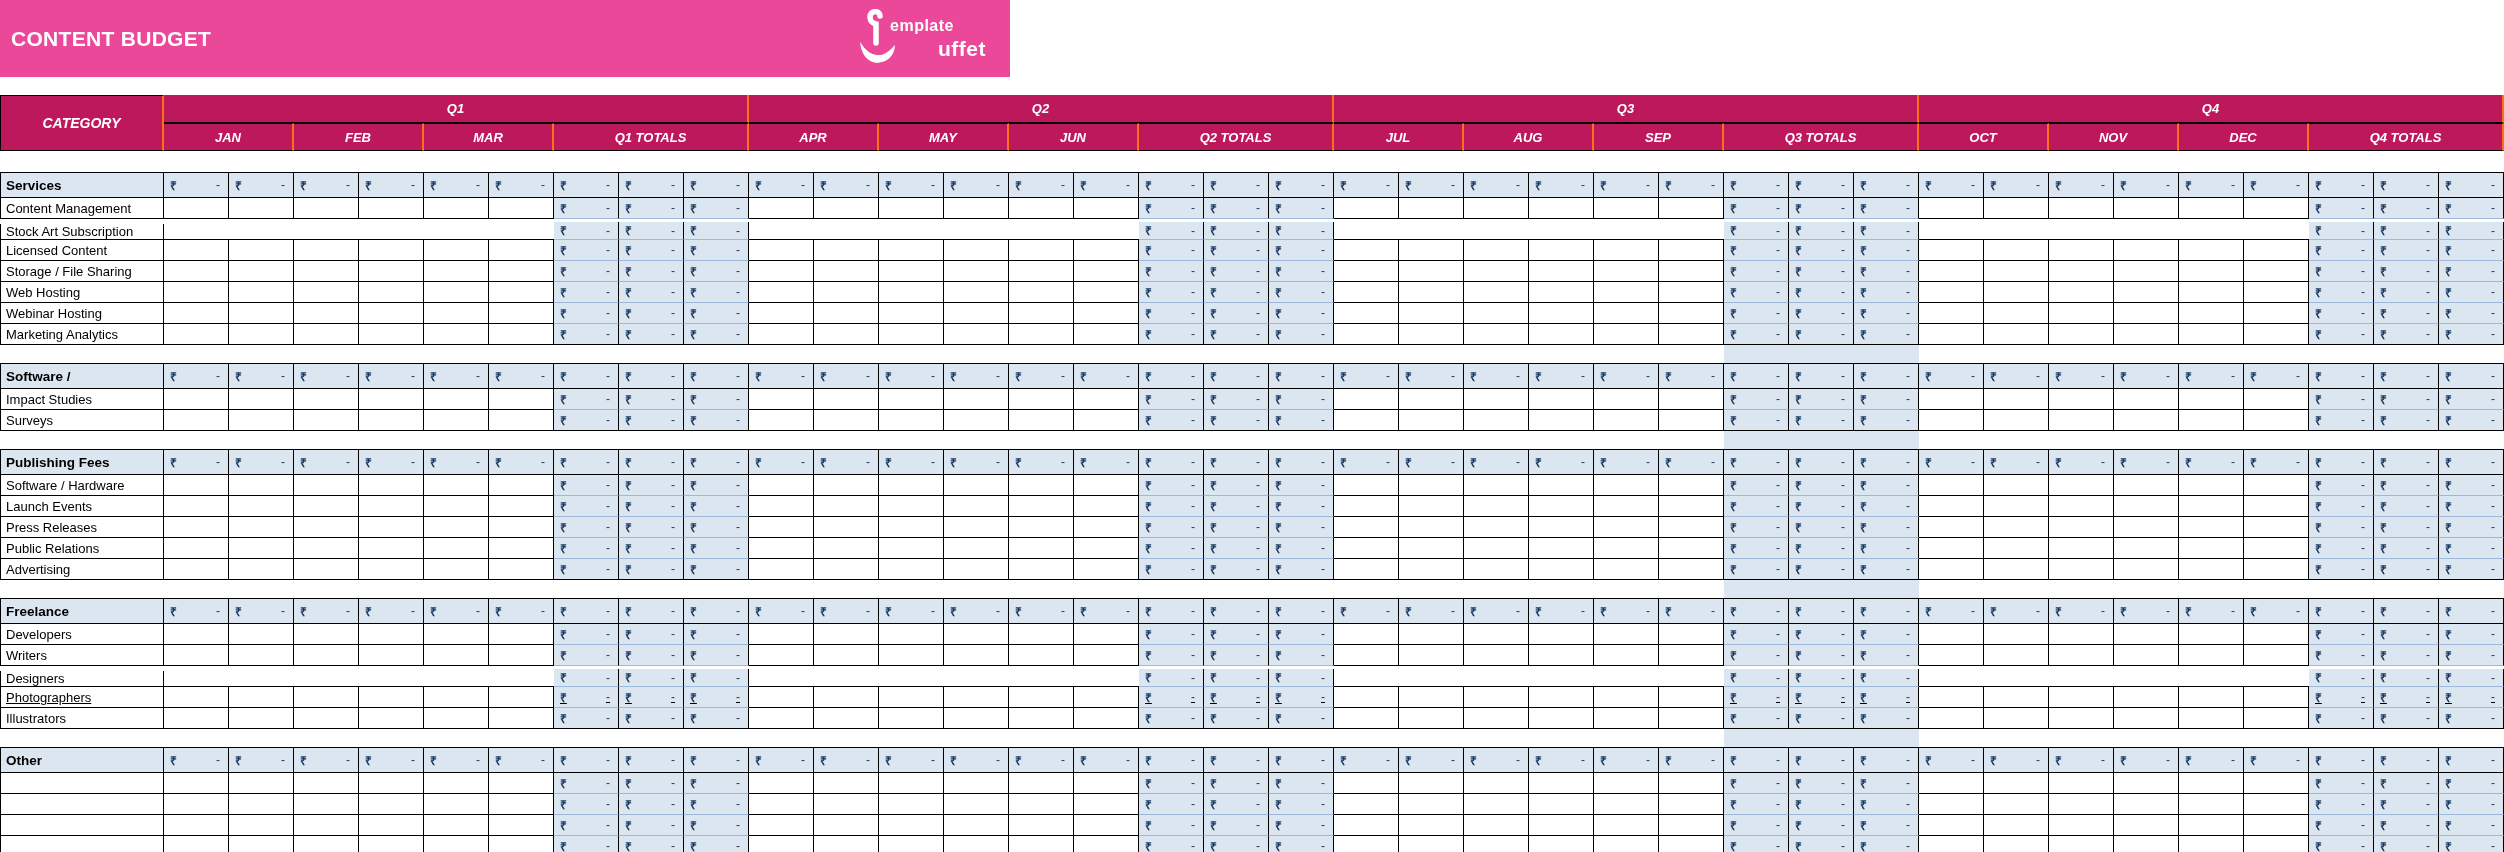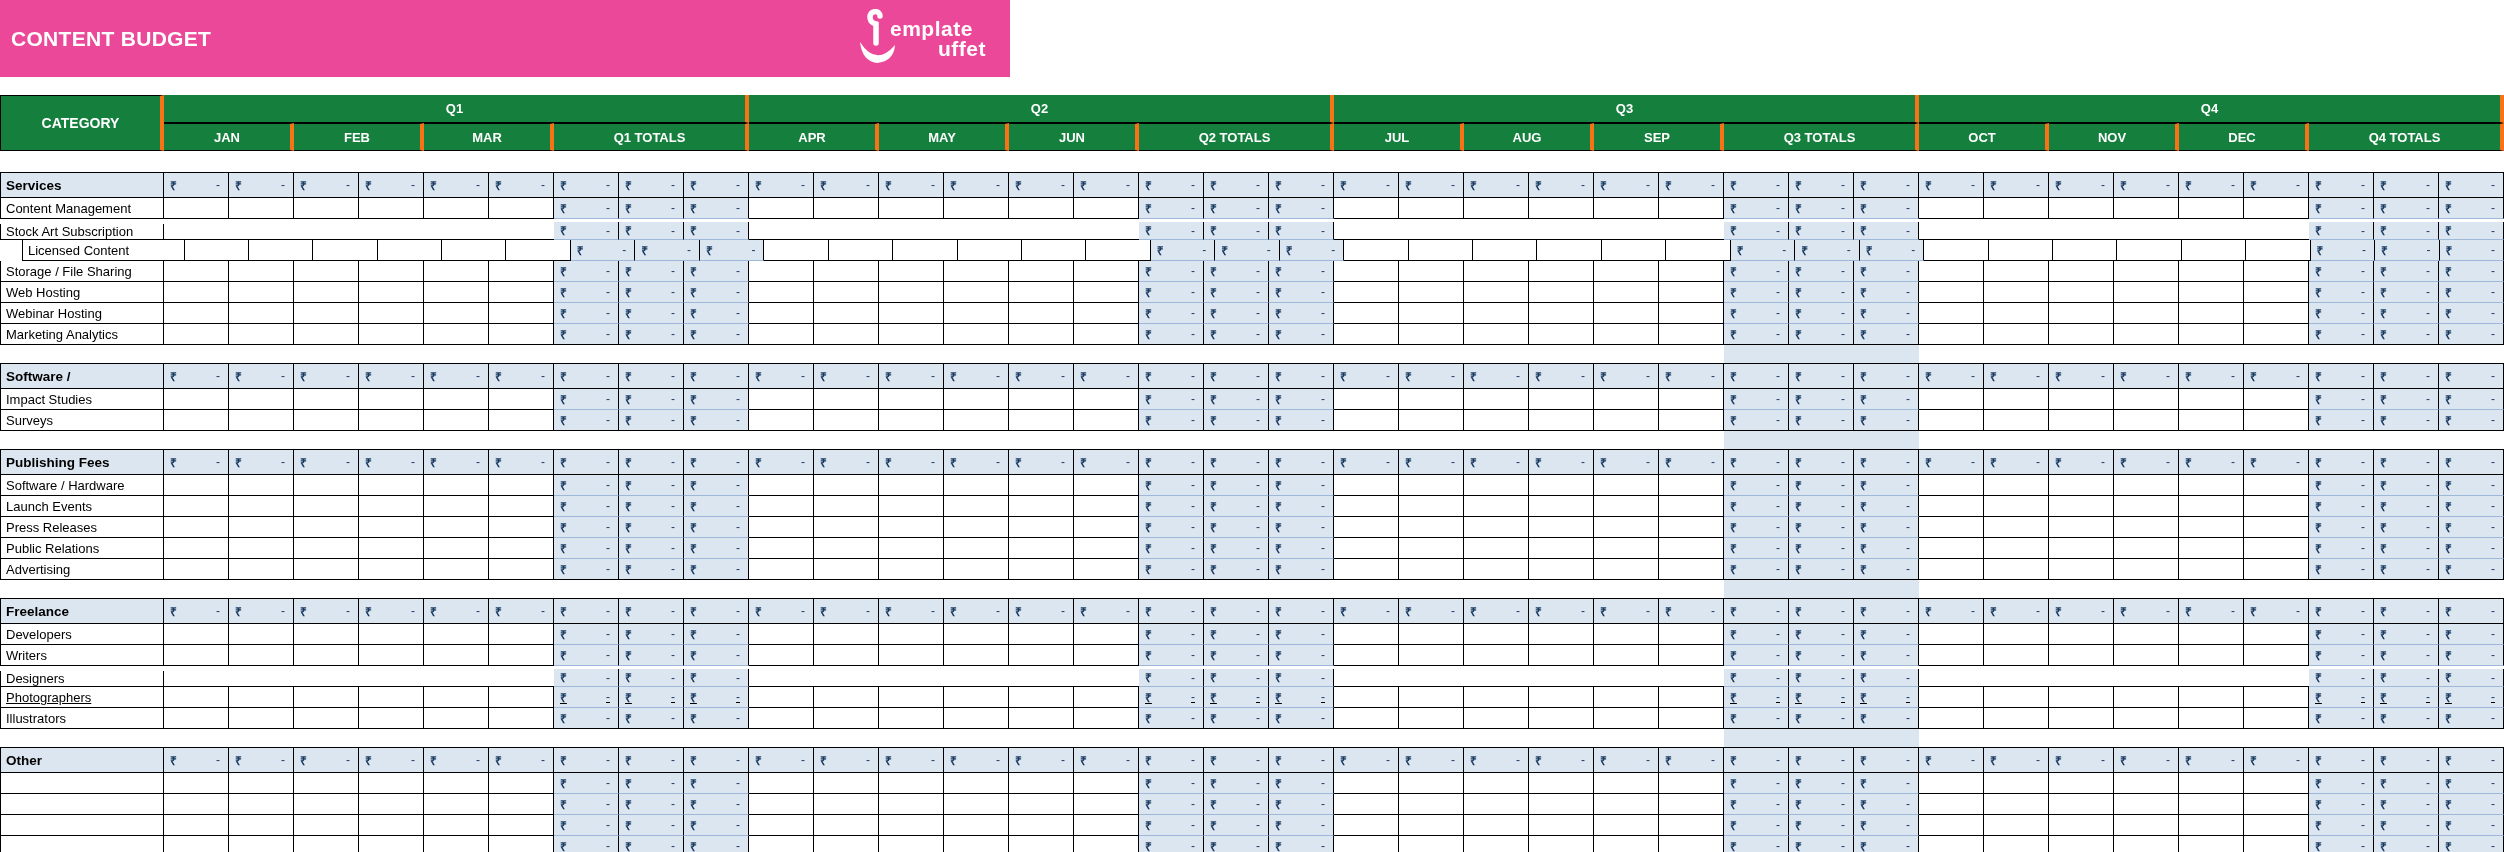--- a/index.html
+++ b/index.html
@@ -9,30 +9,30 @@
     background:#ffffff; font-family:"Liberation Sans", sans-serif;
   }
   
   .banner { position:absolute; left:0; top:0; width:1010px; height:77px; background:#ec4899; }
   .banner-title {
     position:absolute; left:11px; top:50%; transform:translateY(-50%);
     color:#fff; font-weight:bold; font-size:21px; letter-spacing:.3px;
   }
   .logo { position:absolute; right:10px; top:7px; width:150px; height:63px; color:#fff; }
   .logo svg { position:absolute; left:0; top:2px; }
-  .logo-line1 { position:absolute; left:40px; top:10px; font-size:21px; font-weight:bold; letter-spacing:.5px; }
+  .logo-line1 { position:absolute; left:40px; top:10px; font-size:16px; font-weight:bold; letter-spacing:.5px; }
   .logo-line2 { position:absolute; left:52px; top:30px; font-size:21px; font-weight:bold; letter-spacing:.5px;margin-left:36px; }
   
   .grid { position:absolute; left:0; top:95px; width:2504px; }
   .frow { display:flex; }
   .hcol { display:flex; flex-direction:column; width:2340px; }
   .hcell {
-    background:#15803d; color:#fff; font-weight:bold; font-size:13px;
+    background:#be185d; color:#fff; font-weight:bold; font-size:13px;
     display:flex; align-items:center; justify-content:center;
-    border-right:4px solid #f97316; border-bottom:1px solid #000; border-top:1px solid #000;
+    border-right:2px solid #f97316; border-bottom:1px solid #000; border-top:1px solid #000;font-style:italic;
   }
   .hcat { width:164px; height:56px; border-left:1px solid #000; font-size:14px; }
   .qbar { width:585px; height:28px; border-top:none; }
   .mhead { width:130px; height:28px; }
   .thead { width:195px; height:28px; }
   .drow { display:flex; position:relative; }
   .c {
     border-right:1px solid #000; border-bottom:1px solid #000;
     display:flex; align-items:center; background:#fff;
   }
@@ -385,21 +385,21 @@
       </div>
       <div class="c sub cur blue bb-blue">
         <span class="rs">₹</span>
         <span class="dash">-</span>
       </div>
       <div class="c sub cur blue bb-blue">
         <span class="rs">₹</span>
         <span class="dash">-</span>
       </div>
     </div>
-    <div class="drow" style="height: 21px; padding-left: 22px;">
+    <div class="drow" style="height: 21px;">
       <div class="c lab">Licensed Content</div>
       <div class="c sub"></div>
       <div class="c sub"></div>
       <div class="c sub"></div>
       <div class="c sub"></div>
       <div class="c sub"></div>
       <div class="c sub"></div>
       <div class="c sub cur blue bb-blue">
         <span class="rs">₹</span>
         <span class="dash">-</span>

